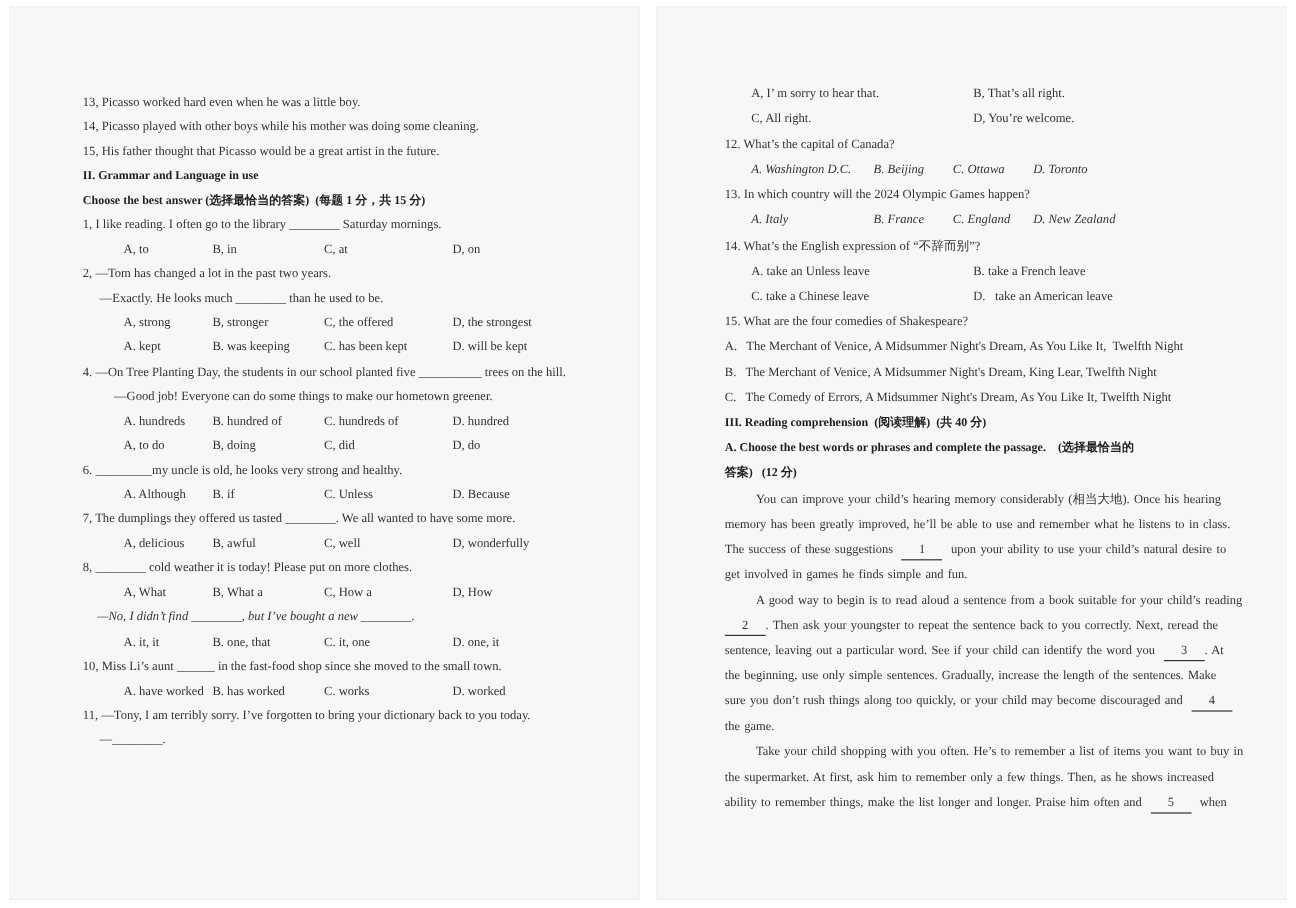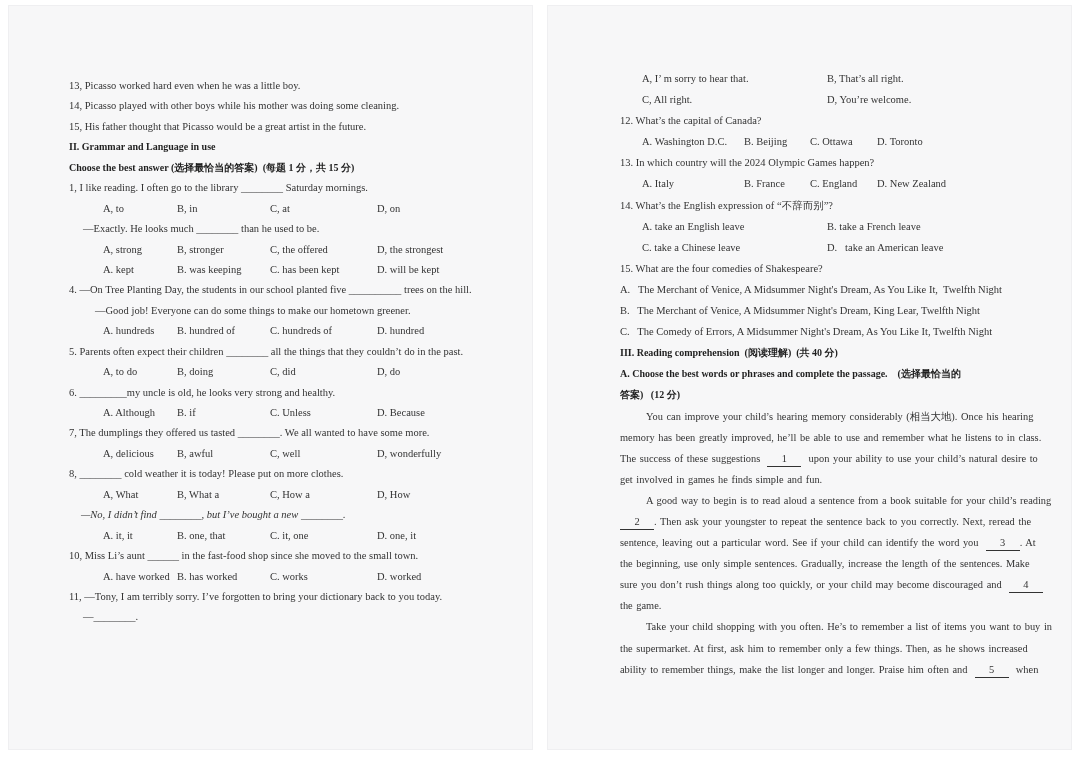--- a/index.html
+++ b/index.html
@@ -6,38 +6,38 @@
   body{
     width:1080px;height:757px;background:#ffffff;
     font-family:"Liberation Serif","DejaVu Serif",serif;
     color:#333333;overflow:hidden;position:relative;
   }
   .page{
     position:absolute;top:5px;width:525px;height:745px;
     background:#f7f7f8;border:1px solid #efeff1;box-sizing:border-box;
   }
   .page-left{left:8px;padding:70px 28px 0 60px;}
-  .page-right{left:547px;padding:62px 25px 0 72px;}
+  .page-right{left:547px;padding:62px 25px 0 56px;}
   .line{
     display:block;white-space:pre;overflow:visible;
     font-size:10.5px;
   }
   .page-left .line{height:20.45px;line-height:20.45px;}
   .page-right .line{height:21.1px;line-height:21.1px;}
   .hd{font-weight:bold;color:#1f1f1f;font-size:10px;}
   .q{color:#333333;}
   .p{font-size:10.4px;word-spacing:1px;}
   .ind{ text-indent:26px; }
   .cell{display:inline-block;white-space:pre;vertical-align:top;}
   
   .page-left .o4{padding-left:34px;}
   .page-left .o4 .c0{width:74px;}
   .page-left .o4 .c1{width:93px;}
   .page-left .o4 .c2{width:107px;}
-  .page-right .o4{padding-left:22px;}
+  .page-right .o4{padding-left:22px;font-style:italic;}
   .page-right .o4 .c0{width:102px;}
   .page-right .o4 .c1{width:66px;}
   .page-right .o4 .c2{width:67px;}
   
   .page-right .o2{padding-left:22px;}
   .page-right .o2 .c0{width:185px;}
   
   .blk{
     display:inline-block;min-width:34px;text-align:center;
     border-bottom:1px solid #333333;line-height:11px;height:13px;
@@ -47,27 +47,27 @@
 <body>
 
 <div class="page page-left" id="pg-left">
     <div class="line q">13, Picasso worked hard even when he was a little boy.</div>
     <div class="line q">14, Picasso played with other boys while his mother was doing some cleaning.</div>
     <div class="line q">15, His father thought that Picasso would be a great artist in the future.</div>
     <div class="line hd">II. Grammar and Language in use</div>
     <div class="line hd">Choose the best answer (选择最恰当的答案)  (每题 1 分，共 15 分)</div>
     <div class="line q">1, I like reading. I often go to the library ________ Saturday mornings.</div>
     <div class="line o4"><span class="cell c0">A, to</span><span class="cell c1">B, in</span><span class="cell c2">C, at</span><span class="cell c3">D, on</span></div>
+    <div class="line q">2, —Tom has changed a lot in the past two years.</div>
     <div class="line q" style="padding-left: 14px;">—Exactly. He looks much ________ than he used to be.</div>
     <div class="line o4"><span class="cell c0">A, strong</span><span class="cell c1">B, stronger</span><span class="cell c2">C, the offered</span><span class="cell c3">D, the strongest</span></div>
     <div class="line o4"><span class="cell c0">A. kept</span><span class="cell c1">B. was keeping</span><span class="cell c2">C. has been kept</span><span class="cell c3">D. will be kept</span></div>
     <div class="line q">4. —On Tree Planting Day, the students in our school planted five __________ trees on the hill.</div>
     <div class="line q" style="padding-left: 26px;">—Good job! Everyone can do some things to make our hometown greener.</div>
     <div class="line o4"><span class="cell c0">A. hundreds</span><span class="cell c1">B. hundred of</span><span class="cell c2">C. hundreds of</span><span class="cell c3">D. hundred</span></div>
-    <div class="line q">5. Parents often expect their children ________ all the things that they couldn’t do in the past.</div>
     <div class="line o4"><span class="cell c0">A, to do</span><span class="cell c1">B, doing</span><span class="cell c2">C, did</span><span class="cell c3">D, do</span></div>
     <div class="line q">6. _________my uncle is old, he looks very strong and healthy.</div>
     <div class="line o4"><span class="cell c0">A. Although</span><span class="cell c1">B. if</span><span class="cell c2">C. Unless</span><span class="cell c3">D. Because</span></div>
     <div class="line q">7, The dumplings they offered us tasted ________. We all wanted to have some more.</div>
     <div class="line o4"><span class="cell c0">A, delicious</span><span class="cell c1">B, awful</span><span class="cell c2">C, well</span><span class="cell c3">D, wonderfully</span></div>
     <div class="line q">8, ________ cold weather it is today! Please put on more clothes.</div>
     <div class="line o4"><span class="cell c0">A, What</span><span class="cell c1">B, What a</span><span class="cell c2">C, How a</span><span class="cell c3">D, How</span></div>
     <div class="line q" style="padding-left: 12px; font-style: italic;">—No, I didn’t find ________, but I’ve bought a new ________.</div>
     <div class="line o4"><span class="cell c0">A. it, it</span><span class="cell c1">B. one, that</span><span class="cell c2">C. it, one</span><span class="cell c3">D. one, it</span></div>
     <div class="line q">10, Miss Li’s aunt ______ in the fast-food shop since she moved to the small town.</div>
@@ -76,21 +76,21 @@
     <div class="line q" style="padding-left: 14px;">—________.</div>
   </div>
 <div class="page page-right" id="pg-right">
     <div class="line o2"><span class="cell c0">A, I’ m sorry to hear that.</span><span class="cell c1">B, That’s all right.</span></div>
     <div class="line o2"><span class="cell c0">C, All right.</span><span class="cell c1">D, You’re welcome.</span></div>
     <div class="line q">12. What’s the capital of Canada?</div>
     <div class="line o4"><span class="cell c0">A. Washington D.C.</span><span class="cell c1">B. Beijing</span><span class="cell c2">C. Ottawa</span><span class="cell c3">D. Toronto</span></div>
     <div class="line q">13. In which country will the 2024 Olympic Games happen?</div>
     <div class="line o4"><span class="cell c0">A. Italy</span><span class="cell c1">B. France</span><span class="cell c2">C. England</span><span class="cell c3">D. New Zealand</span></div>
     <div class="line q">14. What’s the English expression of “不辞而别”?</div>
-    <div class="line o2"><span class="cell c0">A. take an English leave</span><span class="cell c1">B. take a French leave</span></div>
+    <div class="line o2"><span class="cell c0">A. take an Unless leave</span><span class="cell c1">B. take a French leave</span></div>
     <div class="line o2"><span class="cell c0">C. take a Chinese leave</span><span class="cell c1">D.   take an American leave</span></div>
     <div class="line q">15. What are the four comedies of Shakespeare?</div>
     <div class="line q">A.   The Merchant of Venice, A Midsummer Night's Dream, As You Like It,  Twelfth Night</div>
     <div class="line q">B.   The Merchant of Venice, A Midsummer Night's Dream, King Lear, Twelfth Night</div>
     <div class="line q">C.   The Comedy of Errors, A Midsummer Night's Dream, As You Like It, Twelfth Night</div>
     <div class="line hd">III. Reading comprehension  (阅读理解)  (共 40 分)</div>
     <div class="line hd">A. Choose the best words or phrases and complete the passage.    (选择最恰当的</div>
     <div class="line hd">答案)   (12 分)</div>
     <div class="line p ind">You can improve your child’s hearing memory considerably (相当大地). Once his hearing</div>
     <div class="line p">memory has been greatly improved, he’ll be able to use and remember what he listens to in class.</div>

